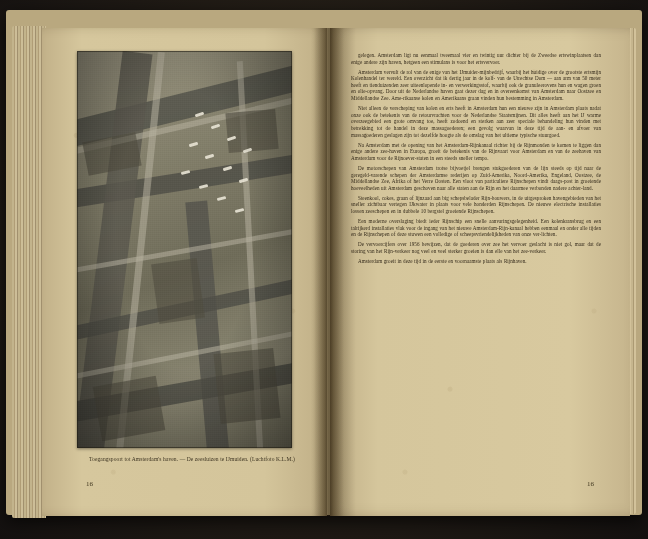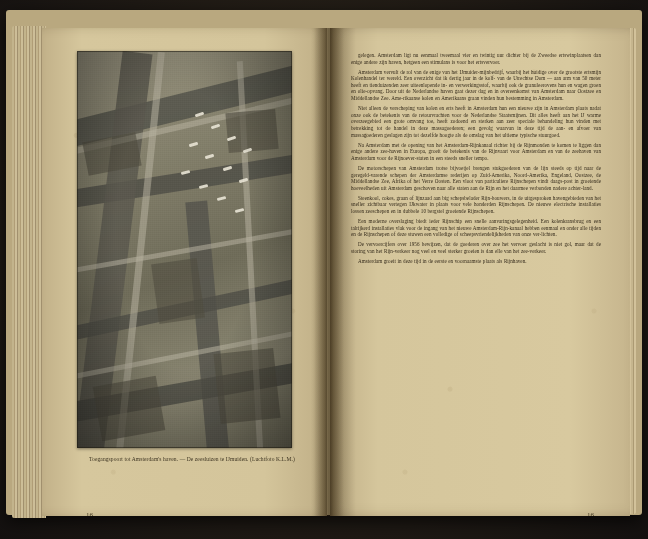--- a/index.html
+++ b/index.html
@@ -213,21 +213,20 @@
     line-height: 8px;
     color: #3b3220;
     text-align: center;
     letter-spacing: 0.1px;
   }
   .folio {
     position: absolute;
     font-family: "Liberation Serif", serif;
     font-size: 7px;
     color: #40361f;
-    margin-top: 31px;
   }
   .folio.left-folio { left: 44px; top: 452px; }
   .folio.right-folio { right: 36px; top: 452px; }
 
   
   .textcol {
     position: absolute;
     left: 21px;
     top: 24px;
     width: 250px;

